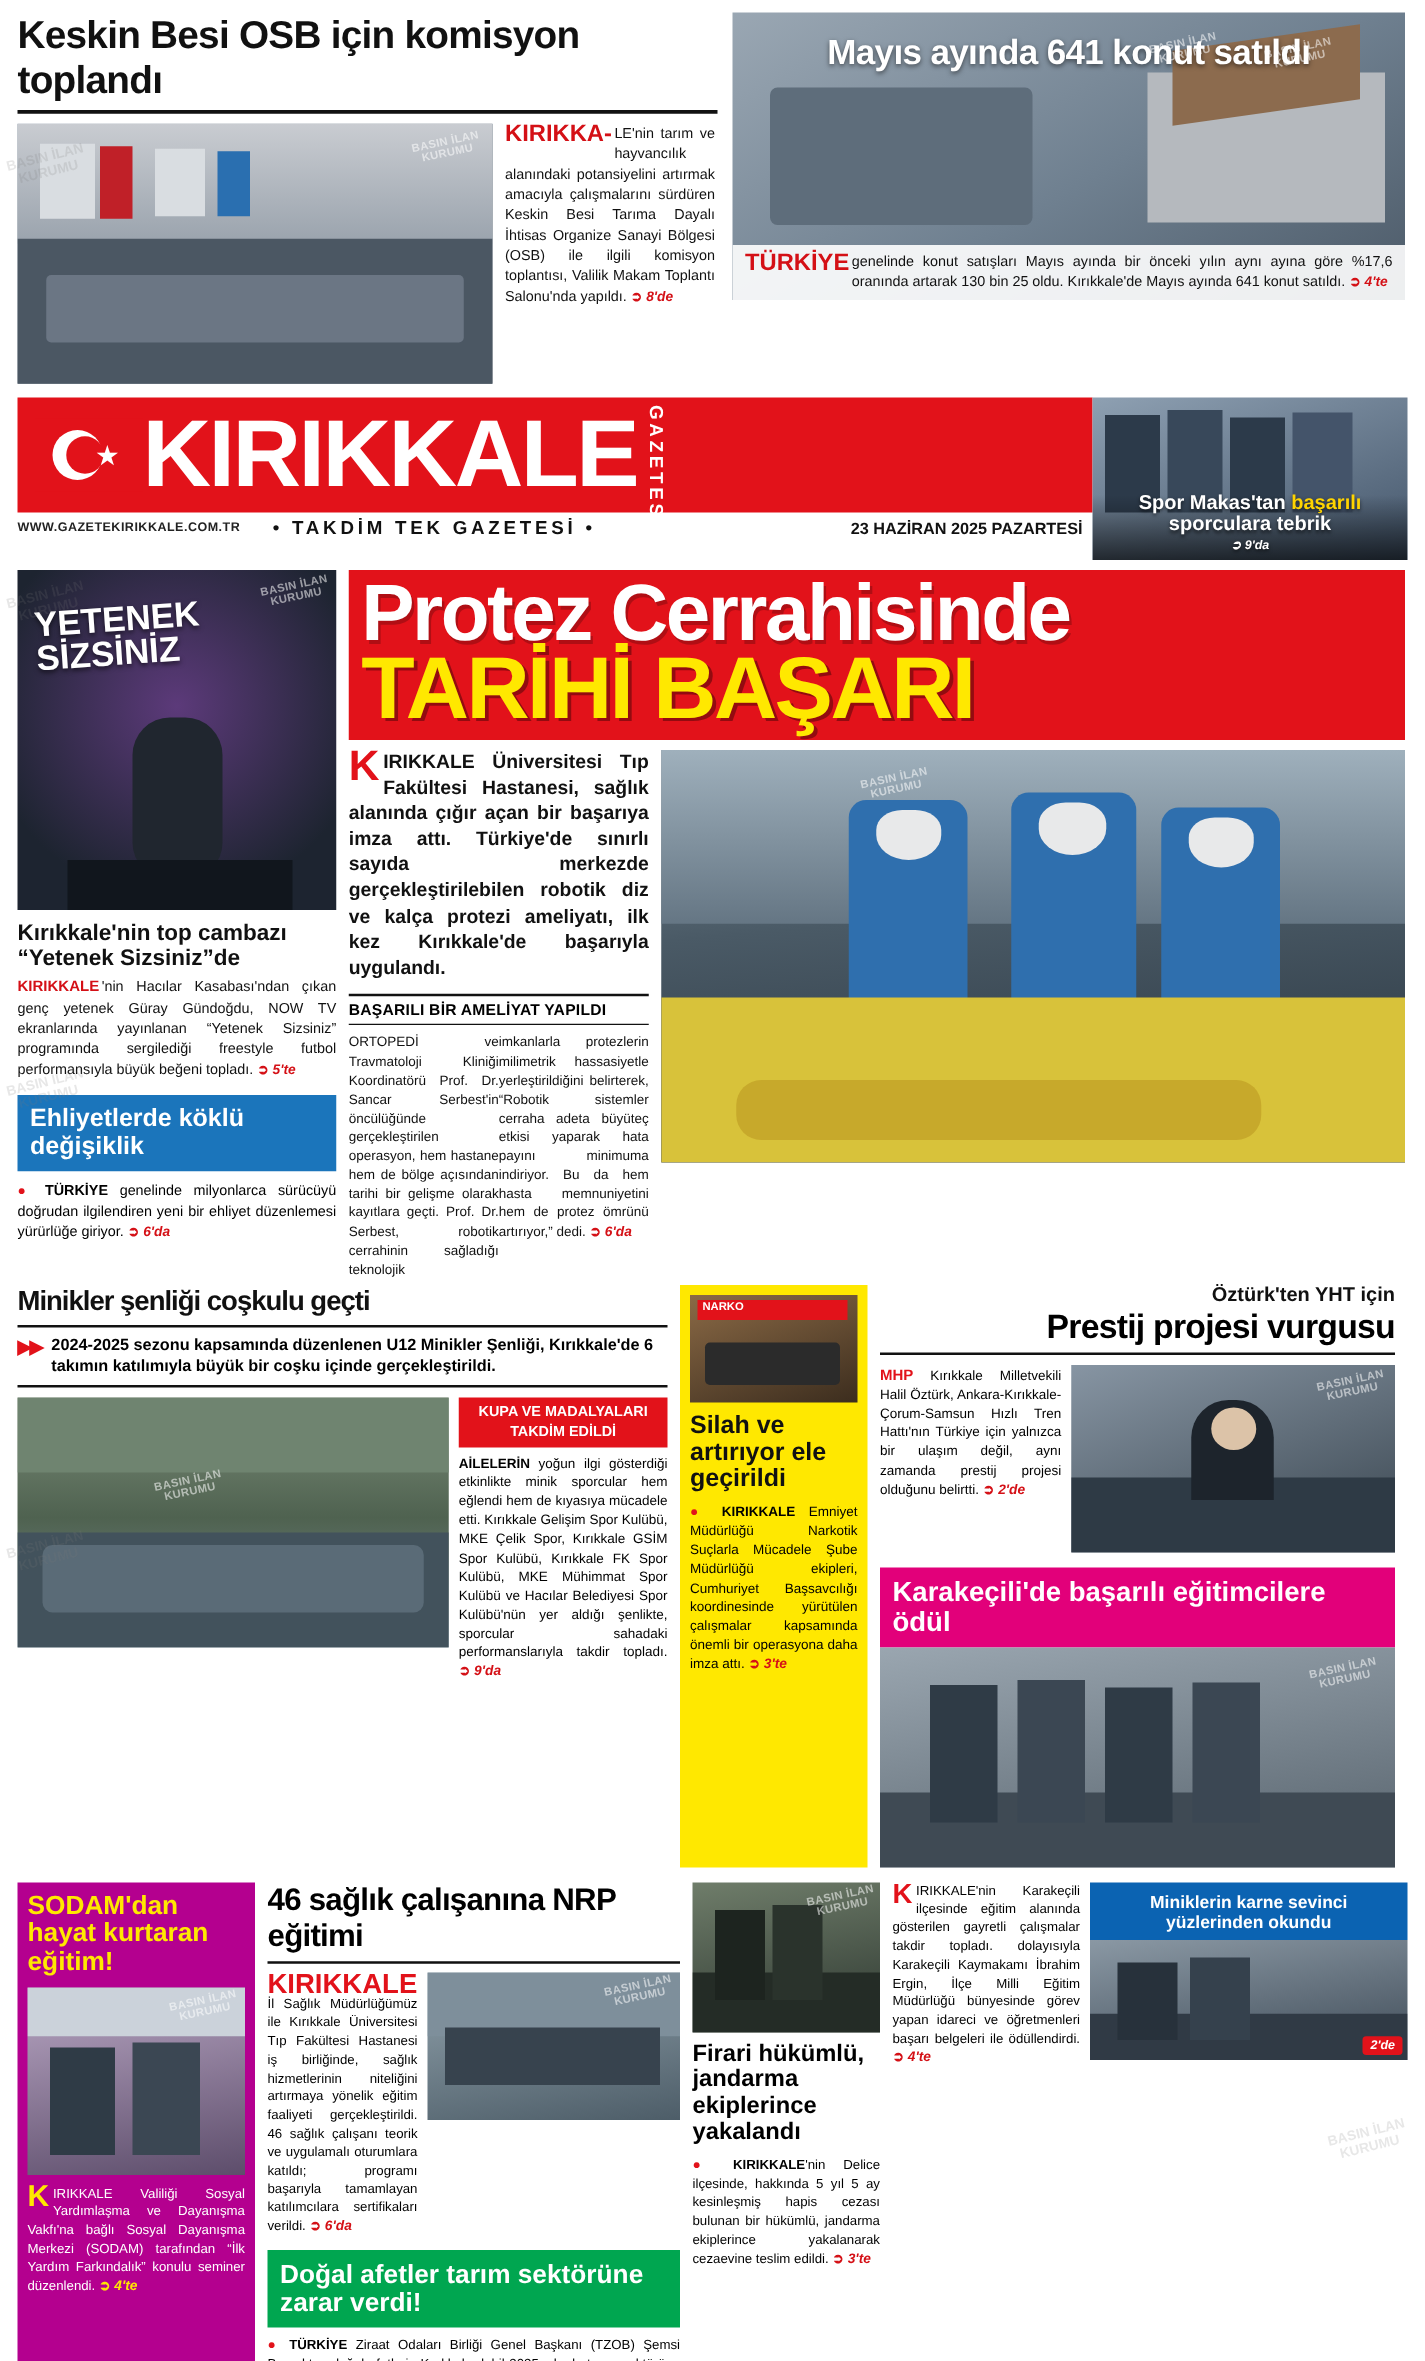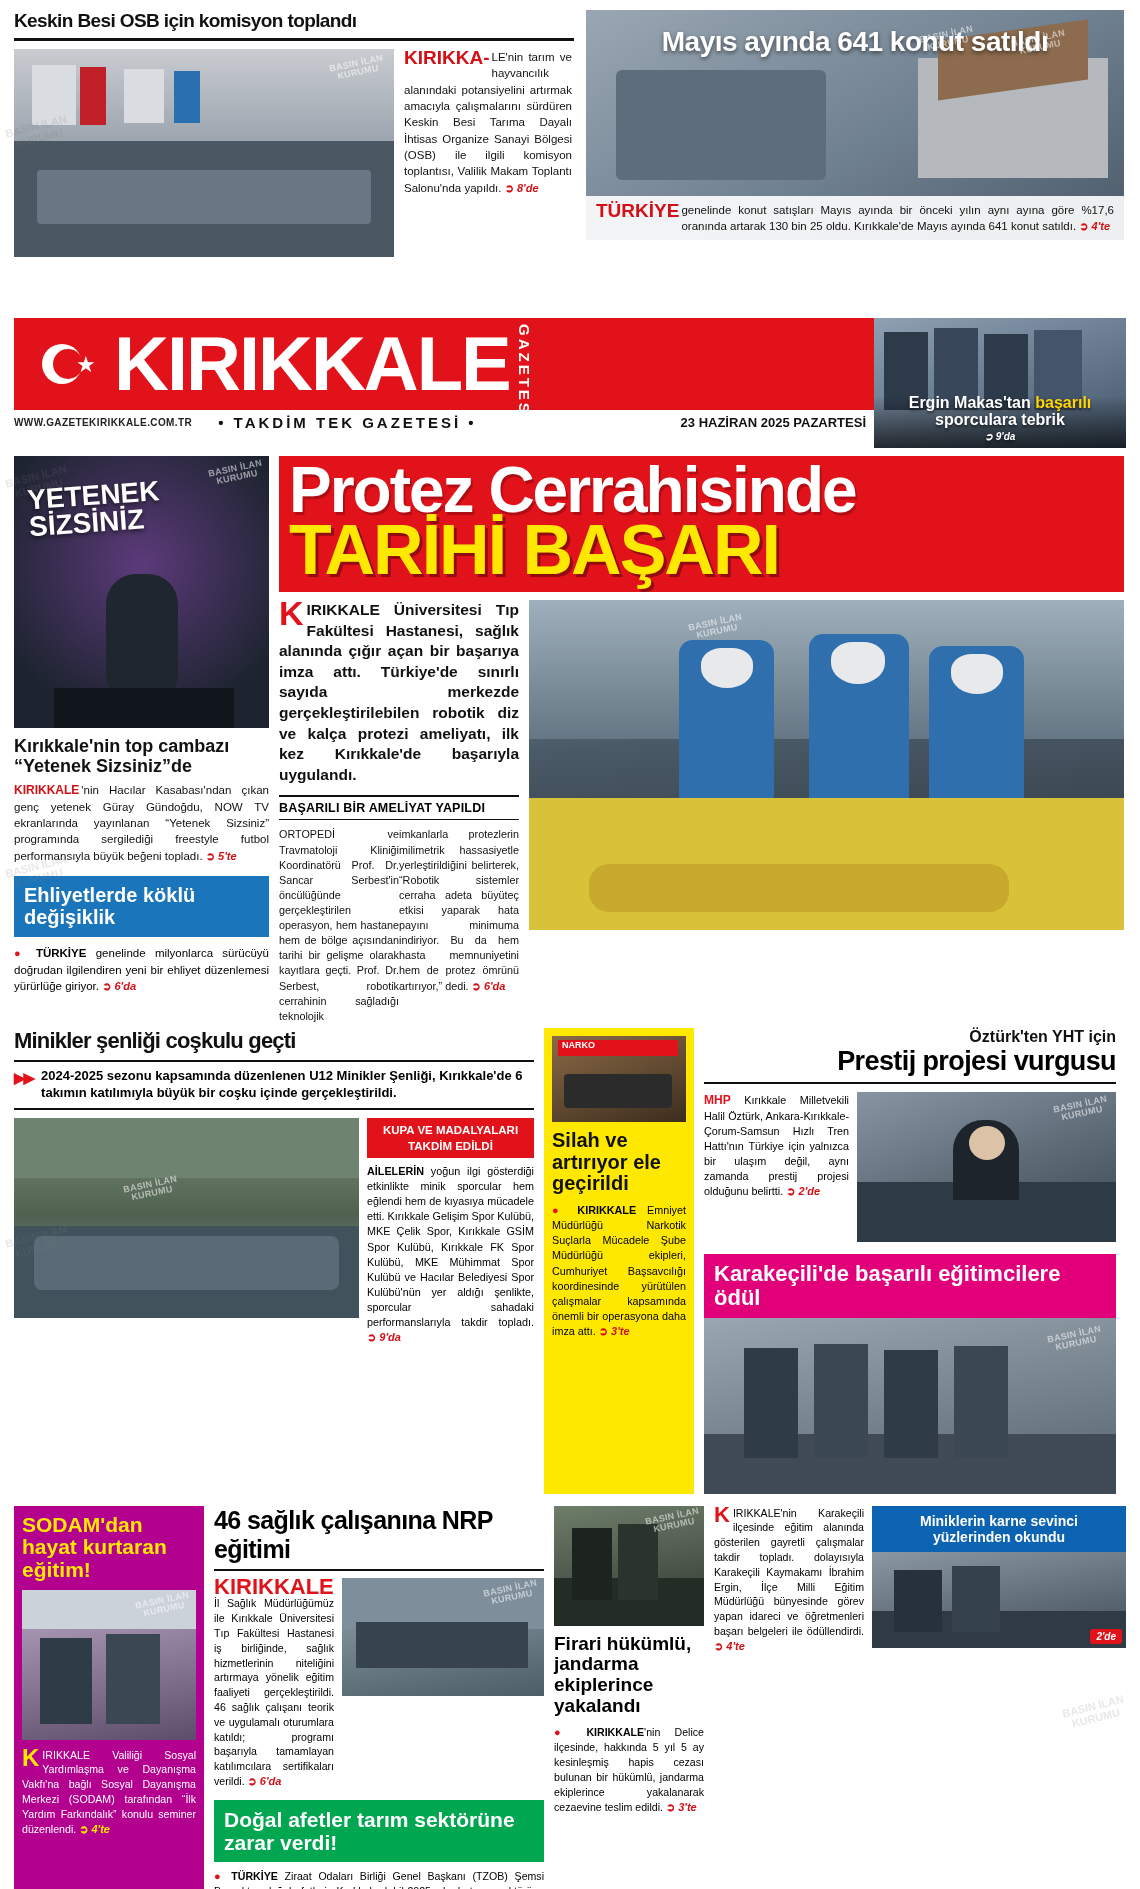--- a/index.html
+++ b/index.html
@@ -23,21 +23,21 @@
     position: absolute; color: rgba(120,120,120,.18); font-size: 11px; font-weight: bold;
     line-height: 1.1; text-align: center; transform: rotate(-14deg); pointer-events: none;
     white-space: pre-line;
   }
 
   
   .topstrip { display: flex; gap: 12px; height: 300px; }
   .tleft { width: 560px; }
   .tright { width: 538px; position: relative; }
   .tleft h2 {
-    font-size: 19px; font-weight: bold; letter-spacing: -.6px; color: #111;
+    font-size: 31px; font-weight: bold; letter-spacing: -.6px; color: #111;
     border-bottom: 3px solid #111; padding-bottom: 6px; margin-bottom: 8px;
   }
   .tl-body { display: flex; gap: 10px; }
   .tl-photo { width: 380px; height: 208px; }
   .tl-text { width: 168px; font-size: 11.5px; line-height: 1.42; color: #111; text-align: justify; }
   .dropcap { float: left; font-size: 19px; font-weight: bold; color: #d41016; line-height: .92; padding-right: 2px; }
   .ref { display: inline-block; color: #d41016; font-weight: bold; font-style: italic; font-size: 11px; white-space: nowrap; }
   .ref:before { content: "➲ "; font-style: normal; }
 
   .tr-photo { width: 538px; height: 230px; background: #7c8c99; position: relative; }
@@ -244,21 +244,21 @@
       <div class="mast-slogan">• TAKDİM TEK GAZETESİ •</div>
       <div class="mast-date">23 HAZİRAN 2025 PAZARTESİ</div>
     </div>
     <div class="photo mast-right" style="background:linear-gradient(160deg,#8ea0b2,#43556a);">
       <div style="position:absolute;left:10px;top:14px;width:44px;height:78px;background:#2c3a4a;"></div>
       <div style="position:absolute;left:60px;top:10px;width:44px;height:82px;background:#38485a;"></div>
       <div style="position:absolute;left:110px;top:16px;width:44px;height:76px;background:#2c3a4a;"></div>
       <div style="position:absolute;left:160px;top:12px;width:48px;height:80px;background:#44546a;"></div>
       <div style="position:absolute;left:0;bottom:0;width:100%;height:52px;background:linear-gradient(180deg,rgba(0,0,0,0),rgba(0,0,0,.65));"></div>
       <div class="cap">
-        <span>Ergin Makas'tan</span>
+        <span>Spor Makas'tan</span>
         <span class="y">başarılı</span><br>
         <span>sporculara tebrik</span>
         <span class="ref2">➲ 9'da</span>
       </div>
     </div>
   </div>
 
   <div class="lead">
 
     <div class="lead-left">

